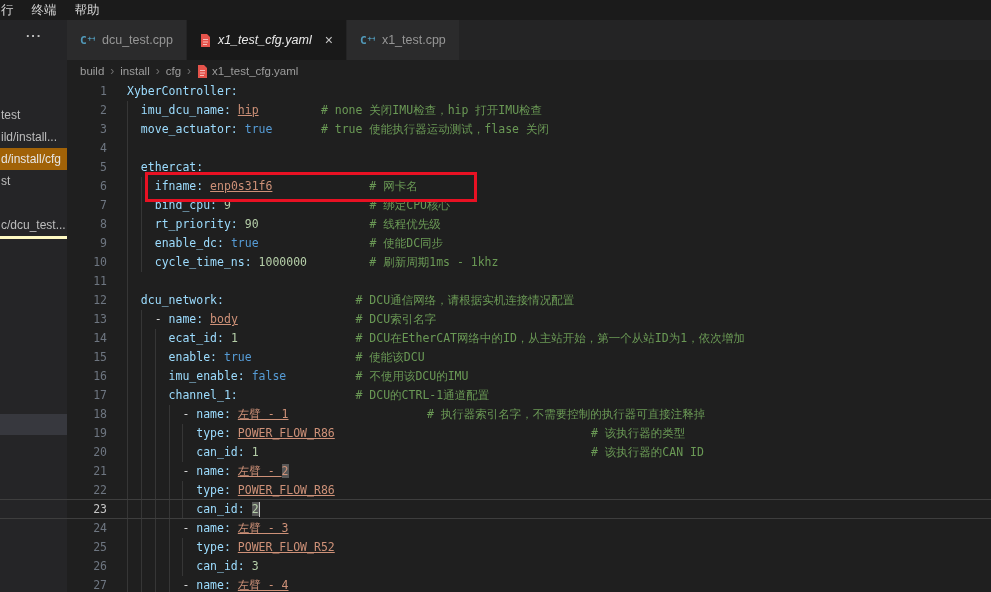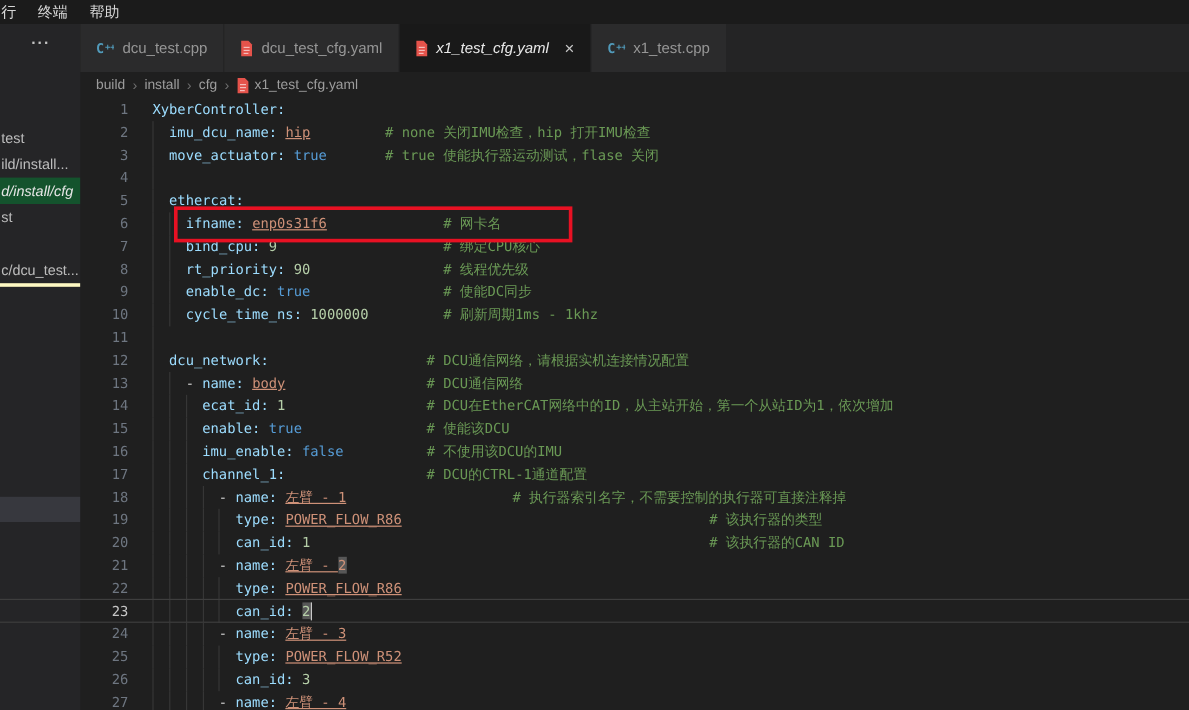--- a/index.html
+++ b/index.html
@@ -12,21 +12,21 @@
   .menu-item{padding:0 9px;white-space:nowrap;cursor:default;}
   .menu-item.clipped{margin-left:-8px;}
   
   #sidebar{position:absolute;left:0;top:20px;width:67px;bottom:0;background:#252527;
            font-family:"Liberation Sans",sans-serif;overflow:hidden;}
   #sidebar-more{position:absolute;top:8px;left:26px;color:#c5c5c5;font-size:13px;
                 font-weight:bold;letter-spacing:1px;cursor:pointer;}
   #sb-list{position:absolute;top:84px;left:0;right:0;}
   .sb-row{height:22px;line-height:22px;font-size:12px;color:#bdbdbd;white-space:nowrap;
           overflow:hidden;padding-left:1px;}
-  .sb-row.selected{background:#14532d;color:#e6e6e6;font-style:italic;}
+  .sb-row.selected{background:#a16207;color:#e6e6e6;}
   .sb-row.underline{border-bottom:3px solid #fef9c3;}
   .sb-row.spacer{visibility:hidden;}
   #sb-band{position:absolute;left:0;right:0;top:394px;height:21px;background:#37383e;}
   
   #tabbar{position:absolute;left:67px;right:0;top:20px;height:40px;background:#242425;
           display:flex;align-items:stretch;font-family:"Liberation Sans",sans-serif;}
   .tab{display:flex;align-items:center;gap:7px;padding:0 13px;background:#2b2b2c;
        margin-right:1px;font-size:12.5px;color:#969696;cursor:pointer;white-space:nowrap;}
   .tab.active{background:#191919;color:#eaeaea;font-style:italic;}
   .tab .close{margin-left:6px;font-size:14px;color:#c8c8c8;font-style:normal;cursor:pointer;}
@@ -85,29 +85,20 @@
   </div>
 
   <div id="tabbar">
       <div class="tab">
         <svg width="15" height="14" viewBox="0 0 16 15">
           <text x="0" y="12" font-size="12" font-weight="bold" fill="#519aba" font-family="DejaVu Sans Mono,monospace">C</text>
           <text x="8" y="9" font-size="8" font-weight="bold" fill="#519aba" font-family="DejaVu Sans Mono,monospace">++</text>
         </svg>
         <span>dcu_test.cpp</span>
       </div>
-      <div class="tab">
-        <svg width="11" height="14" viewBox="0 0 11 14">
-          <path d="M1 1h6l3 3v10H1z" fill="#e5534b"></path>
-          <rect x="3" y="6" width="5" height="1" fill="#f4bdbb"></rect>
-          <rect x="3" y="8.5" width="5" height="1" fill="#f4bdbb"></rect>
-          <rect x="3" y="11" width="4" height="1" fill="#f4bdbb"></rect>
-        </svg>
-        <span>dcu_test_cfg.yaml</span>
-      </div>
       <div class="tab active">
         <svg width="11" height="14" viewBox="0 0 11 14">
           <path d="M1 1h6l3 3v10H1z" fill="#e5534b"></path>
           <rect x="3" y="6" width="5" height="1" fill="#f4bdbb"></rect>
           <rect x="3" y="8.5" width="5" height="1" fill="#f4bdbb"></rect>
           <rect x="3" y="11" width="4" height="1" fill="#f4bdbb"></rect>
         </svg>
         <span>x1_test_cfg.yaml</span>
         <span class="close">×</span>
       </div>
@@ -145,21 +136,21 @@
         <div class="cl"><span class="ln">3</span><div class="guide" style="left: 60px;"></div><span class="code"><span class="tk-t">  </span><span class="tk-k">move_actuator:</span><span class="tk-t"> </span><span class="tk-b">true</span><span class="tk-t">       </span><span class="tk-c"># true 使能执行器运动测试，flase 关闭</span></span></div>
         <div class="cl"><span class="ln">4</span><div class="guide" style="left: 60px;"></div><span class="code"></span></div>
         <div class="cl"><span class="ln">5</span><div class="guide" style="left: 60px;"></div><span class="code"><span class="tk-t">  </span><span class="tk-k">ethercat:</span></span></div>
         <div class="cl"><span class="ln">6</span><div class="guide" style="left: 60px;"></div><div class="guide" style="left: 73.84px;"></div><span class="code"><span class="tk-t">    </span><span class="tk-k">ifname:</span><span class="tk-t"> </span><span class="tk-s">enp0s31f6</span><span class="tk-t">              </span><span class="tk-c"># 网卡名</span></span></div>
         <div class="cl"><span class="ln">7</span><div class="guide" style="left: 60px;"></div><div class="guide" style="left: 73.84px;"></div><span class="code"><span class="tk-t">    </span><span class="tk-k">bind_cpu:</span><span class="tk-t"> </span><span class="tk-n">9</span><span class="tk-t">                    </span><span class="tk-c"># 绑定CPU核心</span></span></div>
         <div class="cl"><span class="ln">8</span><div class="guide" style="left: 60px;"></div><div class="guide" style="left: 73.84px;"></div><span class="code"><span class="tk-t">    </span><span class="tk-k">rt_priority:</span><span class="tk-t"> </span><span class="tk-n">90</span><span class="tk-t">                </span><span class="tk-c"># 线程优先级</span></span></div>
         <div class="cl"><span class="ln">9</span><div class="guide" style="left: 60px;"></div><div class="guide" style="left: 73.84px;"></div><span class="code"><span class="tk-t">    </span><span class="tk-k">enable_dc:</span><span class="tk-t"> </span><span class="tk-b">true</span><span class="tk-t">                </span><span class="tk-c"># 使能DC同步</span></span></div>
         <div class="cl"><span class="ln">10</span><div class="guide" style="left: 60px;"></div><div class="guide" style="left: 73.84px;"></div><span class="code"><span class="tk-t">    </span><span class="tk-k">cycle_time_ns:</span><span class="tk-t"> </span><span class="tk-n">1000000</span><span class="tk-t">         </span><span class="tk-c"># 刷新周期1ms - 1khz</span></span></div>
         <div class="cl"><span class="ln">11</span><div class="guide" style="left: 60px;"></div><span class="code"></span></div>
         <div class="cl"><span class="ln">12</span><div class="guide" style="left: 60px;"></div><span class="code"><span class="tk-t">  </span><span class="tk-k">dcu_network:</span><span class="tk-t">                   </span><span class="tk-c"># DCU通信网络，请根据实机连接情况配置</span></span></div>
-        <div class="cl"><span class="ln">13</span><div class="guide" style="left: 60px;"></div><div class="guide" style="left: 73.84px;"></div><span class="code"><span class="tk-t">    - </span><span class="tk-k">name:</span><span class="tk-t"> </span><span class="tk-s">body</span><span class="tk-t">                 </span><span class="tk-c"># DCU通信网络</span></span></div>
+        <div class="cl"><span class="ln">13</span><div class="guide" style="left: 60px;"></div><div class="guide" style="left: 73.84px;"></div><span class="code"><span class="tk-t">    - </span><span class="tk-k">name:</span><span class="tk-t"> </span><span class="tk-s">body</span><span class="tk-t">                 </span><span class="tk-c"># DCU索引名字</span></span></div>
         <div class="cl"><span class="ln">14</span><div class="guide" style="left: 60px;"></div><div class="guide" style="left: 73.84px;"></div><div class="guide" style="left: 87.68px;"></div><span class="code"><span class="tk-t">      </span><span class="tk-k">ecat_id:</span><span class="tk-t"> </span><span class="tk-n">1</span><span class="tk-t">                 </span><span class="tk-c"># DCU在EtherCAT网络中的ID，从主站开始，第一个从站ID为1，依次增加</span></span></div>
         <div class="cl"><span class="ln">15</span><div class="guide" style="left: 60px;"></div><div class="guide" style="left: 73.84px;"></div><div class="guide" style="left: 87.68px;"></div><span class="code"><span class="tk-t">      </span><span class="tk-k">enable:</span><span class="tk-t"> </span><span class="tk-b">true</span><span class="tk-t">               </span><span class="tk-c"># 使能该DCU</span></span></div>
         <div class="cl"><span class="ln">16</span><div class="guide" style="left: 60px;"></div><div class="guide" style="left: 73.84px;"></div><div class="guide" style="left: 87.68px;"></div><span class="code"><span class="tk-t">      </span><span class="tk-k">imu_enable:</span><span class="tk-t"> </span><span class="tk-b">false</span><span class="tk-t">          </span><span class="tk-c"># 不使用该DCU的IMU</span></span></div>
         <div class="cl"><span class="ln">17</span><div class="guide" style="left: 60px;"></div><div class="guide" style="left: 73.84px;"></div><div class="guide" style="left: 87.68px;"></div><span class="code"><span class="tk-t">      </span><span class="tk-k">channel_1:</span><span class="tk-t">                 </span><span class="tk-c"># DCU的CTRL-1通道配置</span></span></div>
         <div class="cl"><span class="ln">18</span><div class="guide" style="left: 60px;"></div><div class="guide" style="left: 73.84px;"></div><div class="guide" style="left: 87.68px;"></div><div class="guide" style="left: 101.52px;"></div><span class="code"><span class="tk-t">        - </span><span class="tk-k">name:</span><span class="tk-t"> </span><span class="tk-s">左臂 - 1</span><span class="tk-t">                    </span><span class="tk-c"># 执行器索引名字，不需要控制的执行器可直接注释掉</span></span></div>
         <div class="cl"><span class="ln">19</span><div class="guide" style="left: 60px;"></div><div class="guide" style="left: 73.84px;"></div><div class="guide" style="left: 87.68px;"></div><div class="guide" style="left: 101.52px;"></div><div class="guide" style="left: 115.36px;"></div><span class="code"><span class="tk-t">          </span><span class="tk-k">type:</span><span class="tk-t"> </span><span class="tk-s">POWER_FLOW_R86</span><span class="tk-t">                                     </span><span class="tk-c"># 该执行器的类型</span></span></div>
         <div class="cl"><span class="ln">20</span><div class="guide" style="left: 60px;"></div><div class="guide" style="left: 73.84px;"></div><div class="guide" style="left: 87.68px;"></div><div class="guide" style="left: 101.52px;"></div><div class="guide" style="left: 115.36px;"></div><span class="code"><span class="tk-t">          </span><span class="tk-k">can_id:</span><span class="tk-t"> </span><span class="tk-n">1</span><span class="tk-t">                                                </span><span class="tk-c"># 该执行器的CAN ID</span></span></div>
         <div class="cl"><span class="ln">21</span><div class="guide" style="left: 60px;"></div><div class="guide" style="left: 73.84px;"></div><div class="guide" style="left: 87.68px;"></div><div class="guide" style="left: 101.52px;"></div><span class="code"><span class="tk-t">        - </span><span class="tk-k">name:</span><span class="tk-t"> </span><span class="tk-s">左臂 - </span><span class="tk-hs">2</span></span></div>
         <div class="cl"><span class="ln">22</span><div class="guide" style="left: 60px;"></div><div class="guide" style="left: 73.84px;"></div><div class="guide" style="left: 87.68px;"></div><div class="guide" style="left: 101.52px;"></div><div class="guide" style="left: 115.36px;"></div><span class="code"><span class="tk-t">          </span><span class="tk-k">type:</span><span class="tk-t"> </span><span class="tk-s">POWER_FLOW_R86</span></span></div>
         <div class="cl cur"><span class="ln">23</span><div class="guide" style="left: 60px;"></div><div class="guide" style="left: 73.84px;"></div><div class="guide" style="left: 87.68px;"></div><div class="guide" style="left: 101.52px;"></div><div class="guide" style="left: 115.36px;"></div><span class="code"><span class="tk-t">          </span><span class="tk-k">can_id:</span><span class="tk-t"> </span><span class="tk-hn">2</span><span class="tk-caret"></span></span></div>

